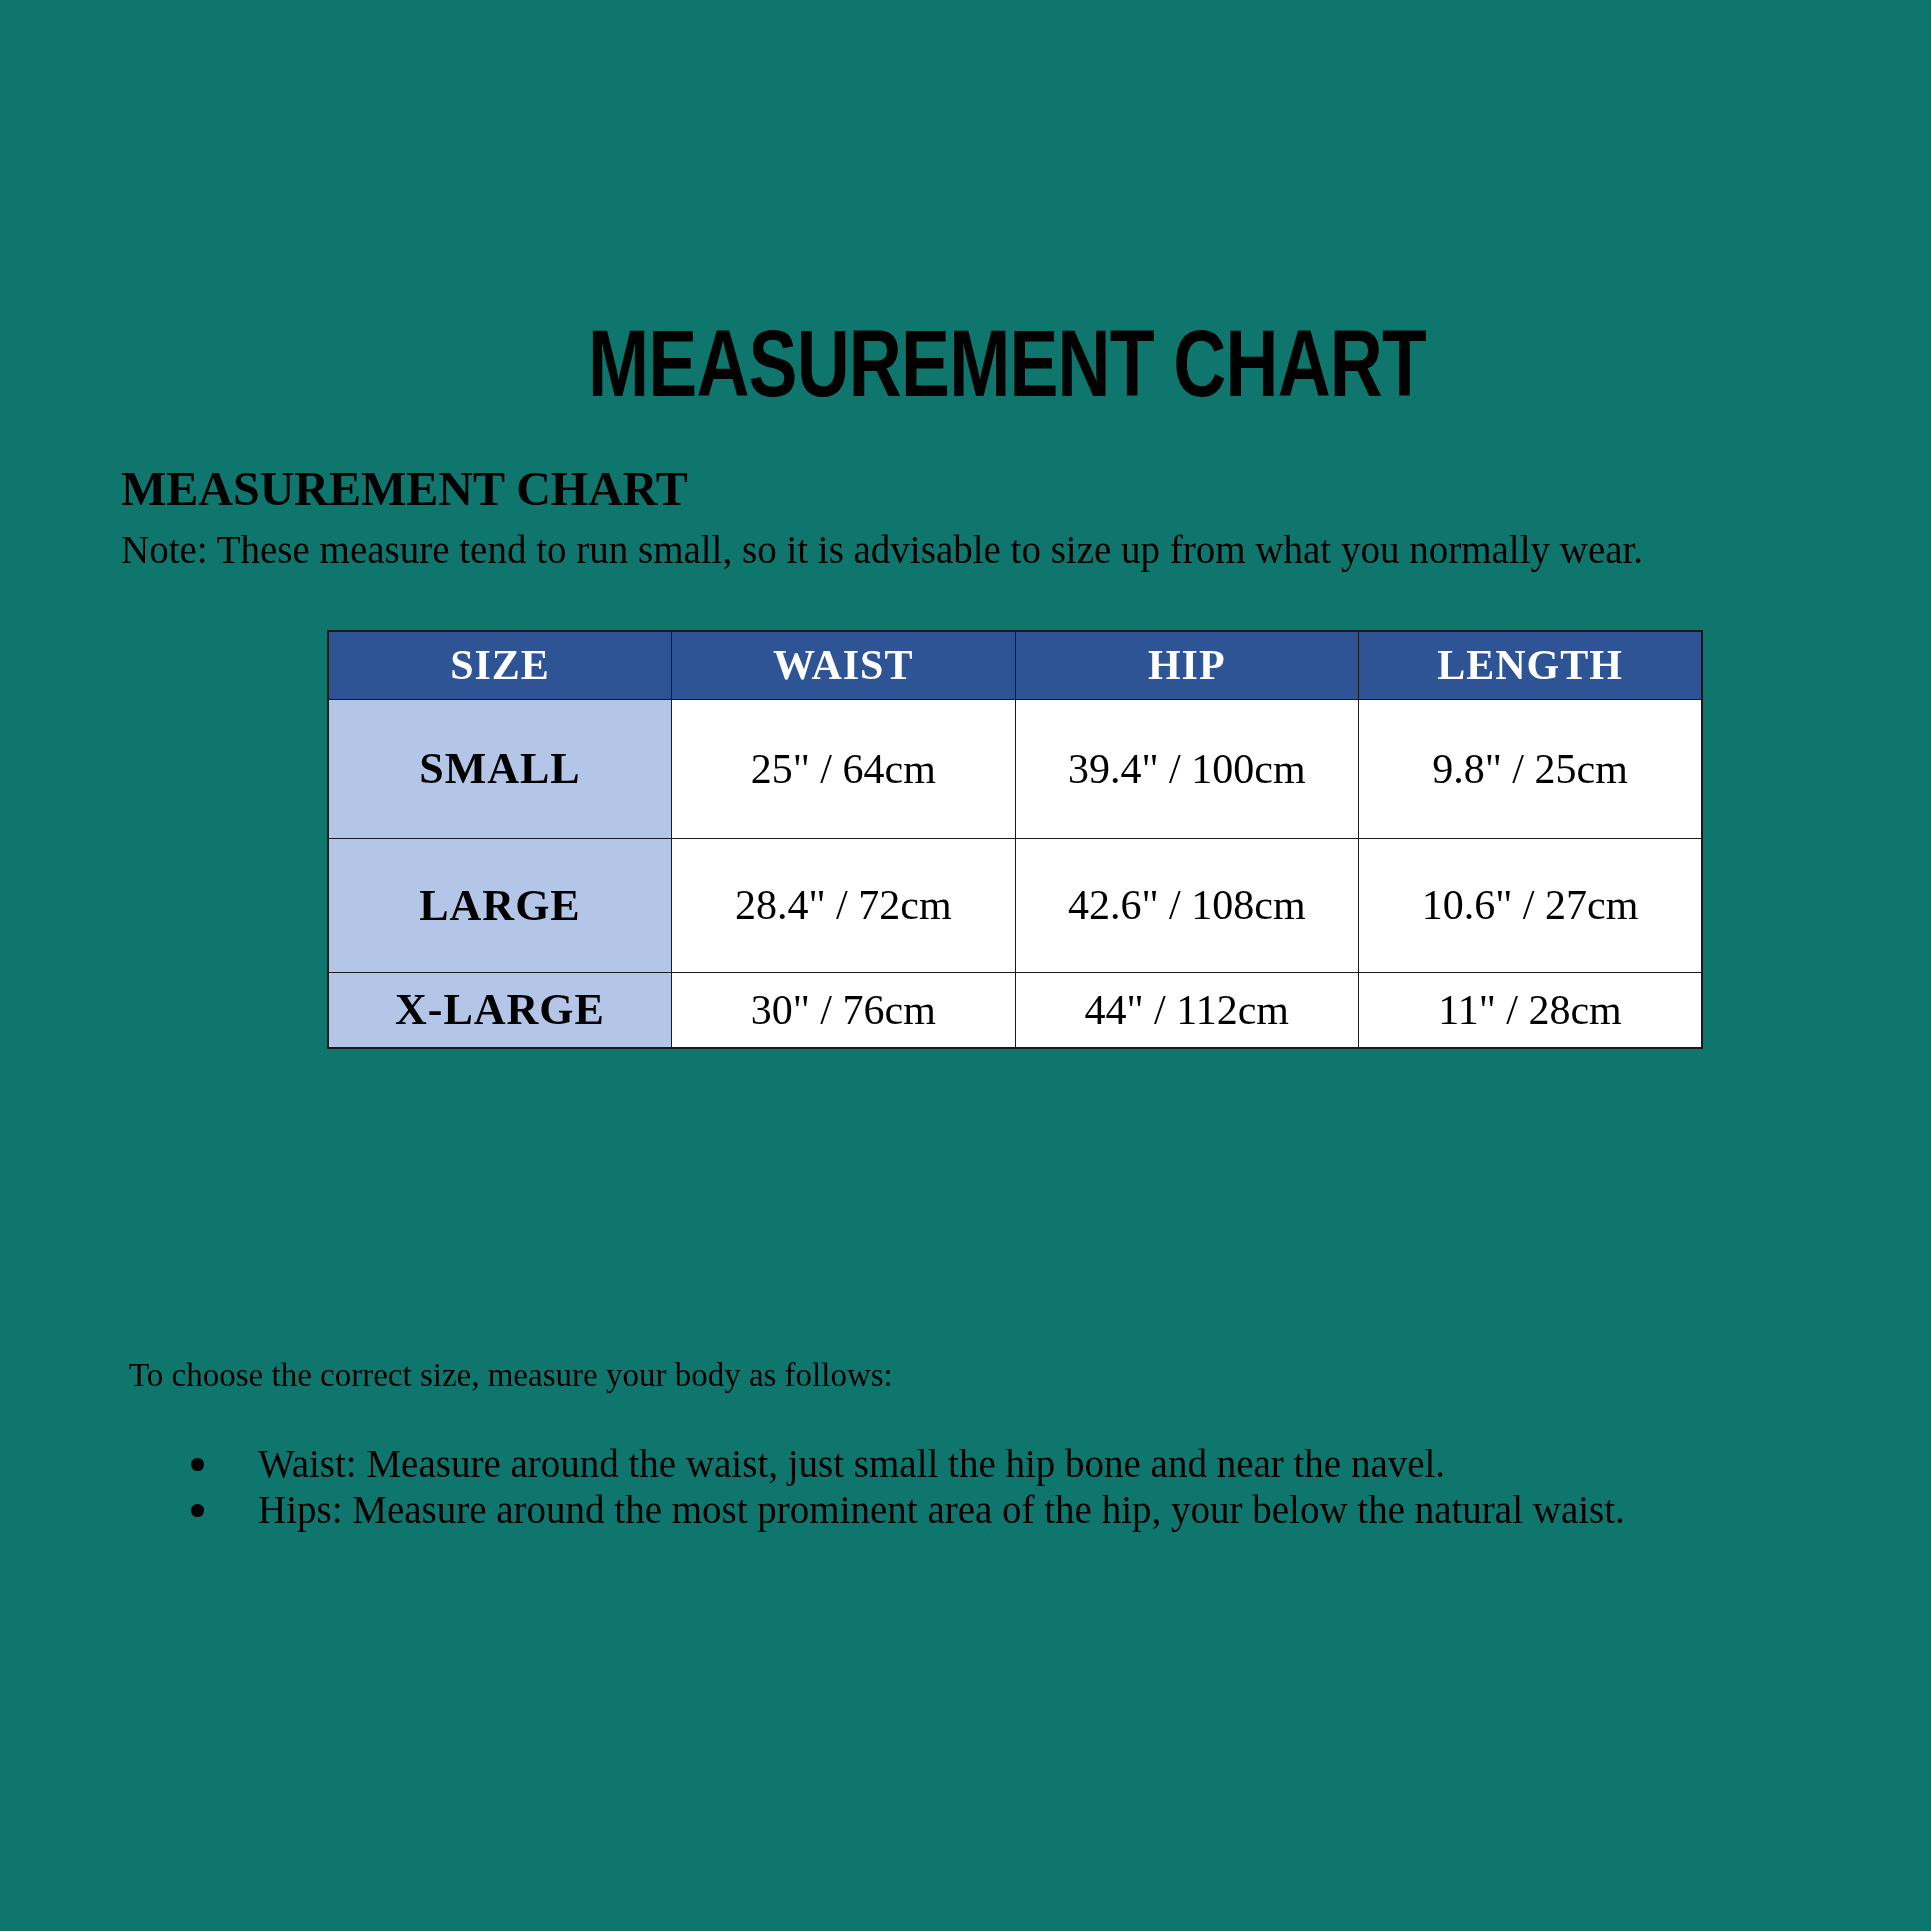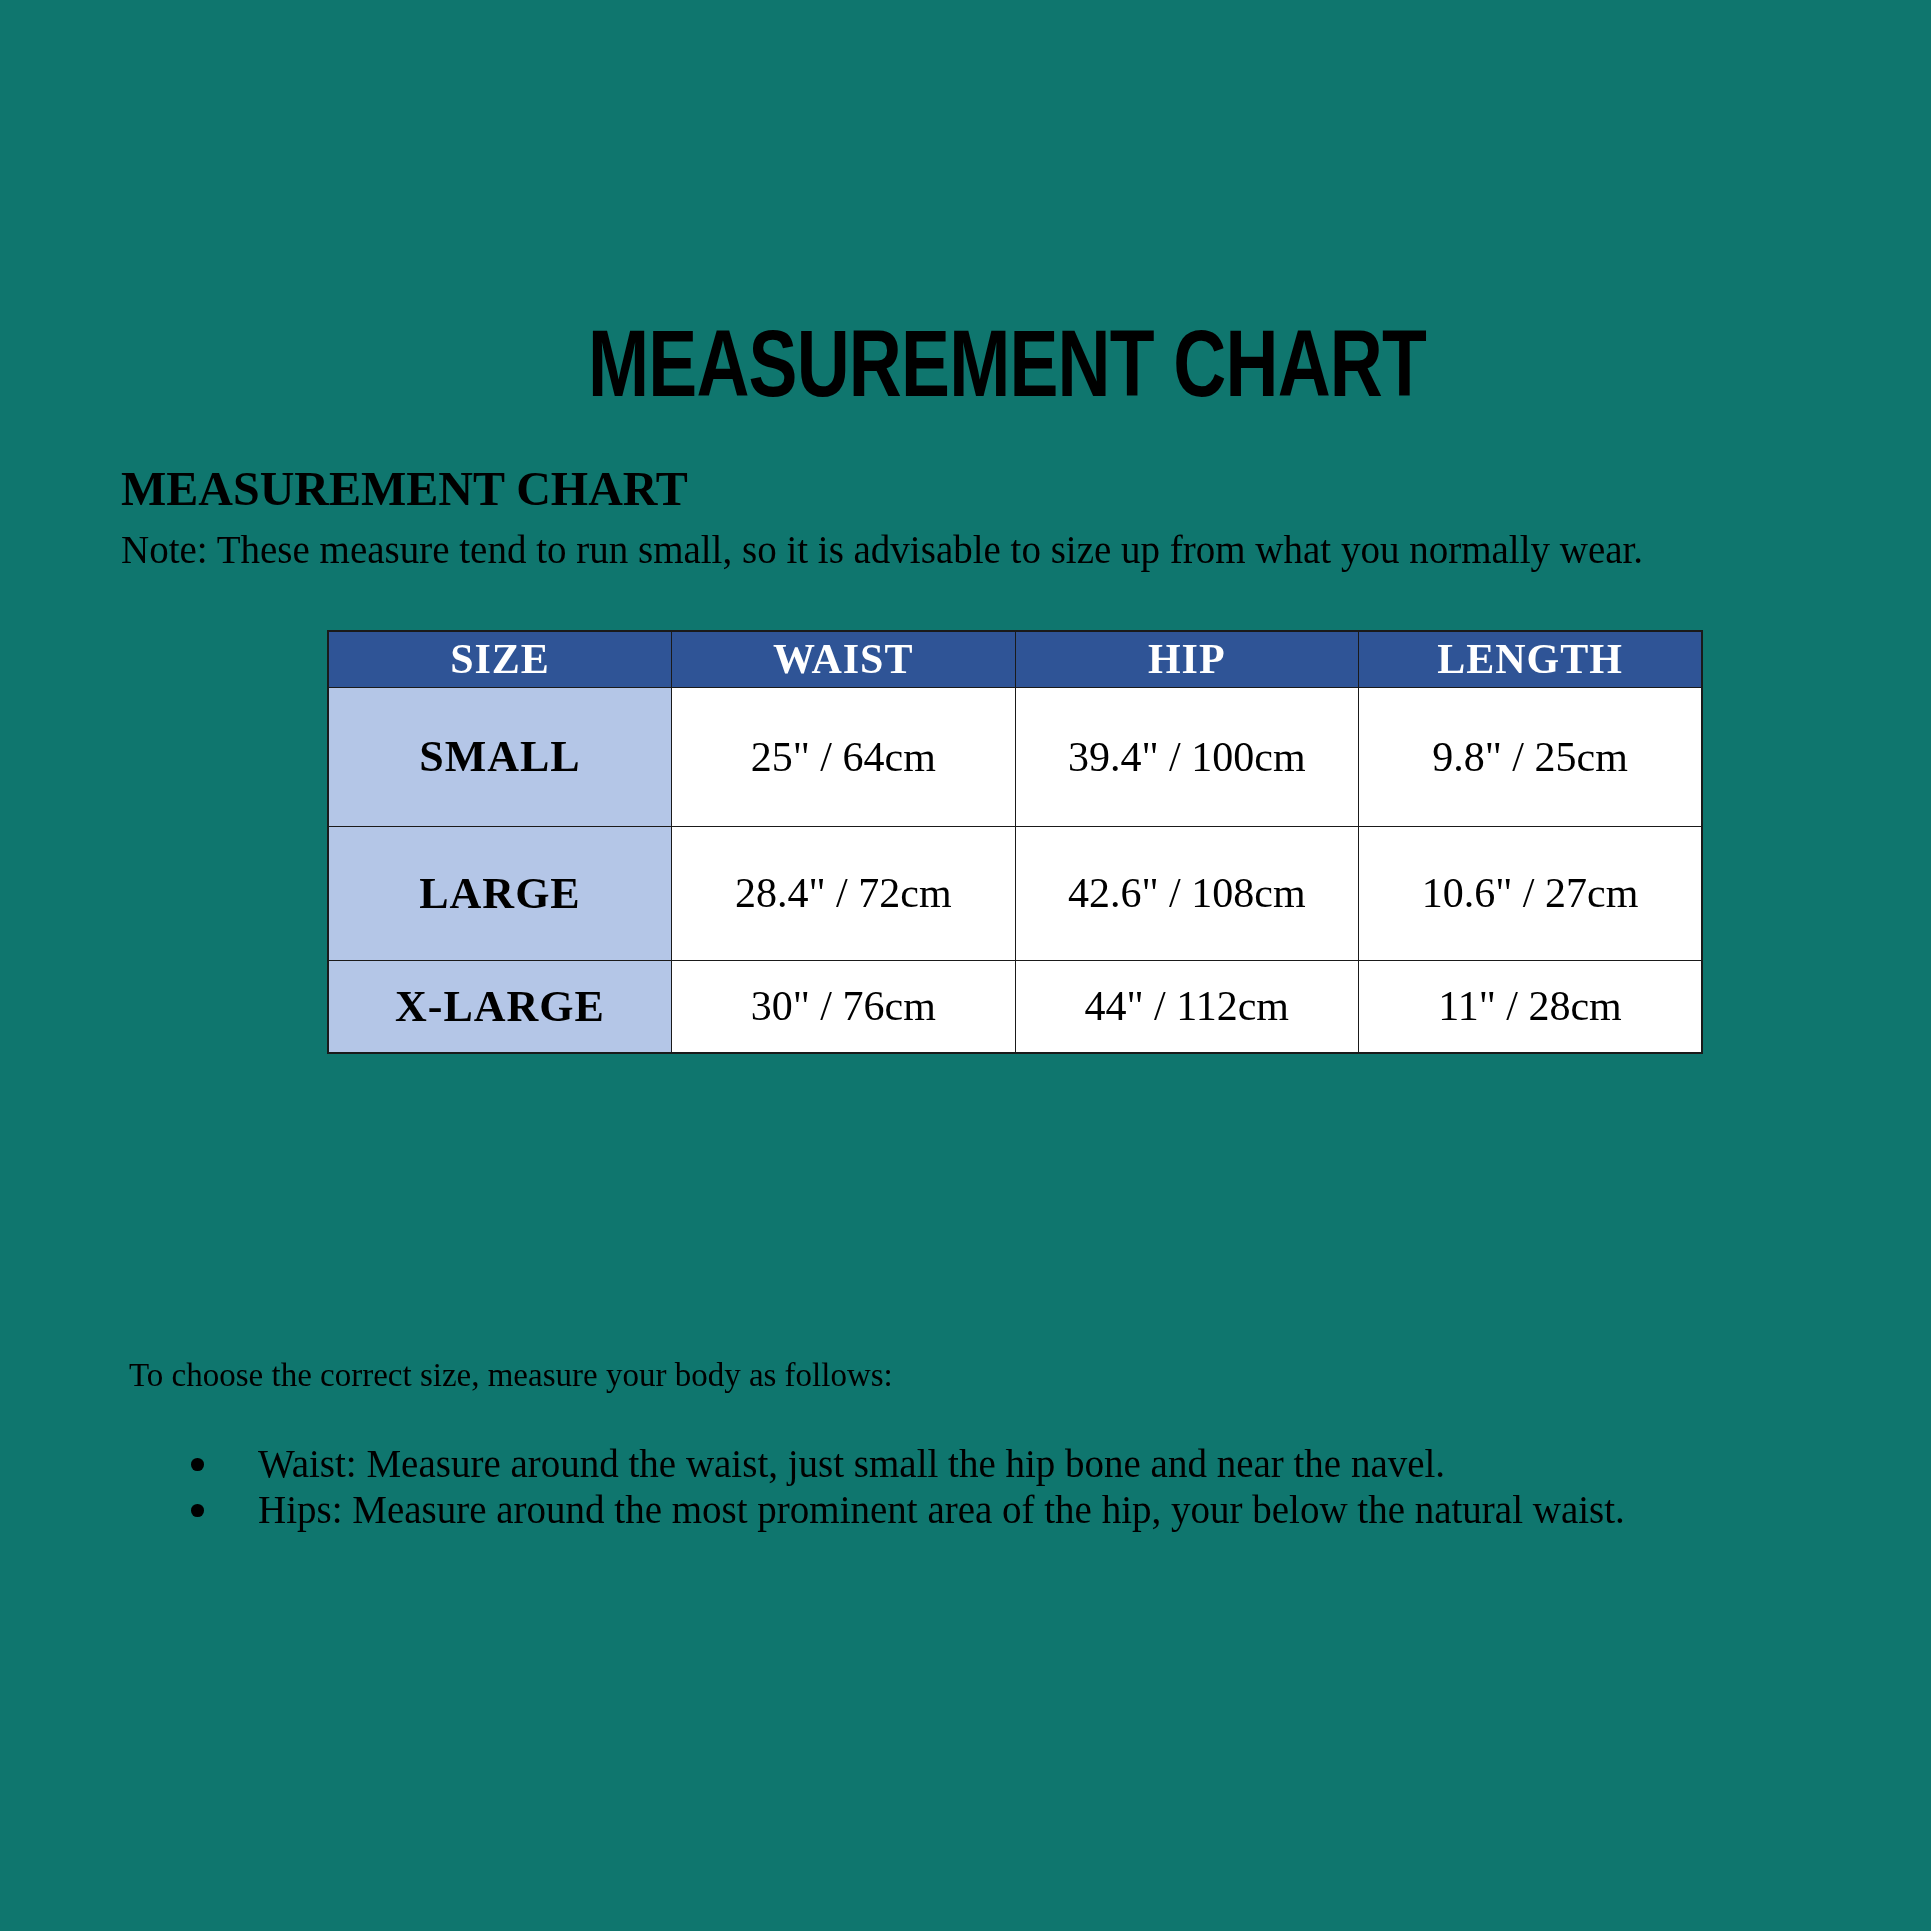--- a/index.html
+++ b/index.html
@@ -64,25 +64,25 @@
   }
   table.size-table col { width: 25%; }
   table.size-table th,
   table.size-table td {
     border: 1.9px solid #1a1a1a;
     text-align: center;
     vertical-align: middle;
     padding: 0;
     overflow: hidden;
   }
-  tr.head-row { height: 56px; margin-left: 24px; }
+  tr.head-row { height: 68px; margin-left: 24px; }
   tr.row-small { height: 139px; }
   tr.row-medium { height: 137px; }
   tr.row-large { height: 134px; }
-  tr.row-xlarge { height: 93px; }
+  tr.row-xlarge { height: 76px; }
   th.col-head {
     background: #2f5496;
     color: #ffffff;
     font-size: 42px;
     font-weight: bold;
     letter-spacing: 1px;
   }
   th.size-cell {
     background: #b4c6e7;
     color: #000000;

